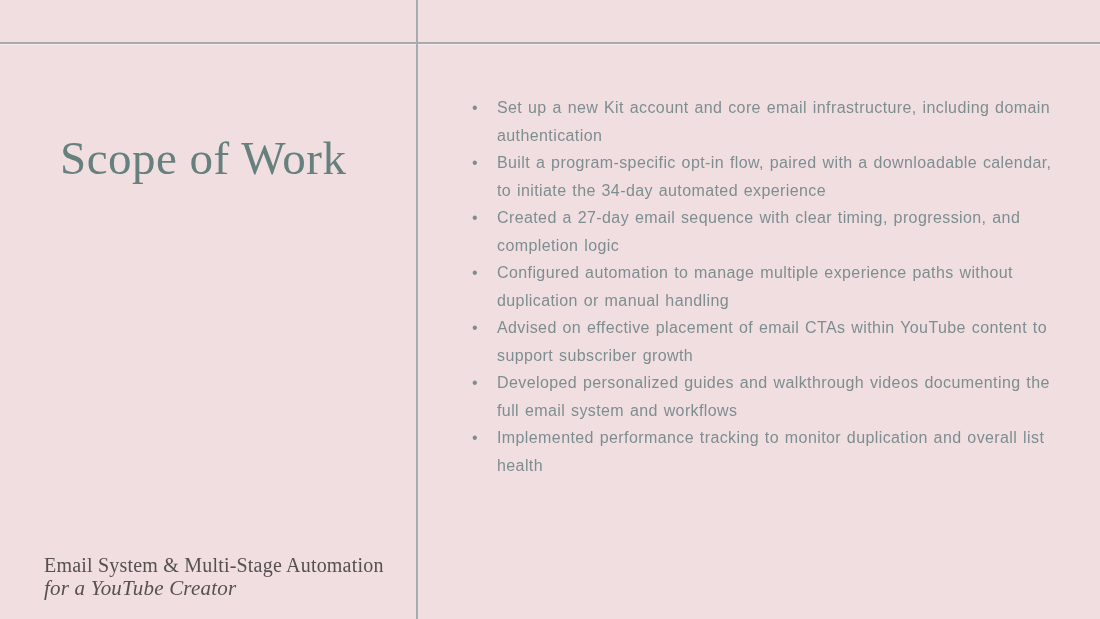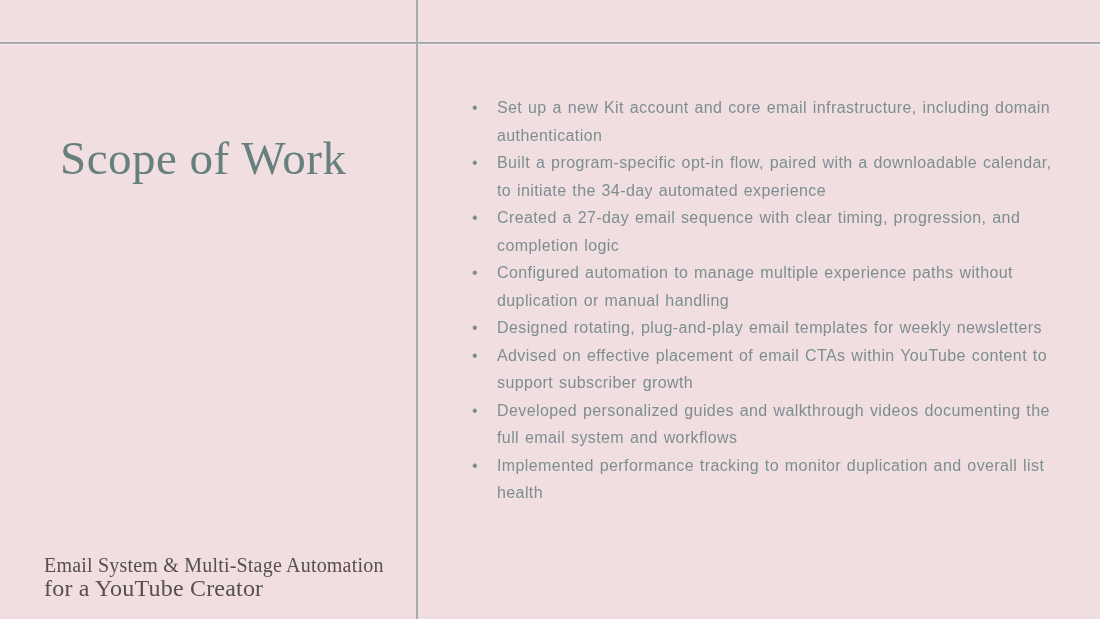--- a/index.html
+++ b/index.html
@@ -53,21 +53,21 @@
   }
   .project {
     position: absolute;
     left: 44px; top: 512px;
     font-family: "Liberation Serif", serif;
     color: var(--subtitle-text);
     font-size: 20px;
     line-height: 23px;
     letter-spacing: 0.2px;
   }
-  .project .line2 { font-size: 24px; }
+  .project .line2 { font-size: 21px; font-style: italic; }
 
   .right-col {
     position: absolute;
     left: 470px; top: 54px;
     width: 596px;
   }
   .right-col ul {
     list-style: none;
     margin-top: 40px;
   }
@@ -101,19 +101,18 @@
       <span class="line2">for a YouTube Creator</span>
     </div>
   </div>
 
   <div class="right-col">
     <ul>
       <li>Set up a new Kit account and core email infrastructure, including domain authentication</li>
       <li>Built a program-specific opt-in flow, paired with a downloadable calendar, to initiate the 34-day automated experience</li>
       <li>Created a 27-day email sequence with clear timing, progression, and completion logic</li>
       <li>Configured automation to manage multiple experience paths without duplication or manual handling</li>
-      <li>Designed rotating, plug-and-play email templates for weekly newsletters</li>
       <li>Advised on effective placement of email CTAs within YouTube content to support subscriber growth</li>
       <li>Developed personalized guides and walkthrough videos documenting the full email system and workflows</li>
       <li>Implemented performance tracking to monitor duplication and overall list health</li>
     </ul>
   </div>
 </div>
 
 </body></html>

